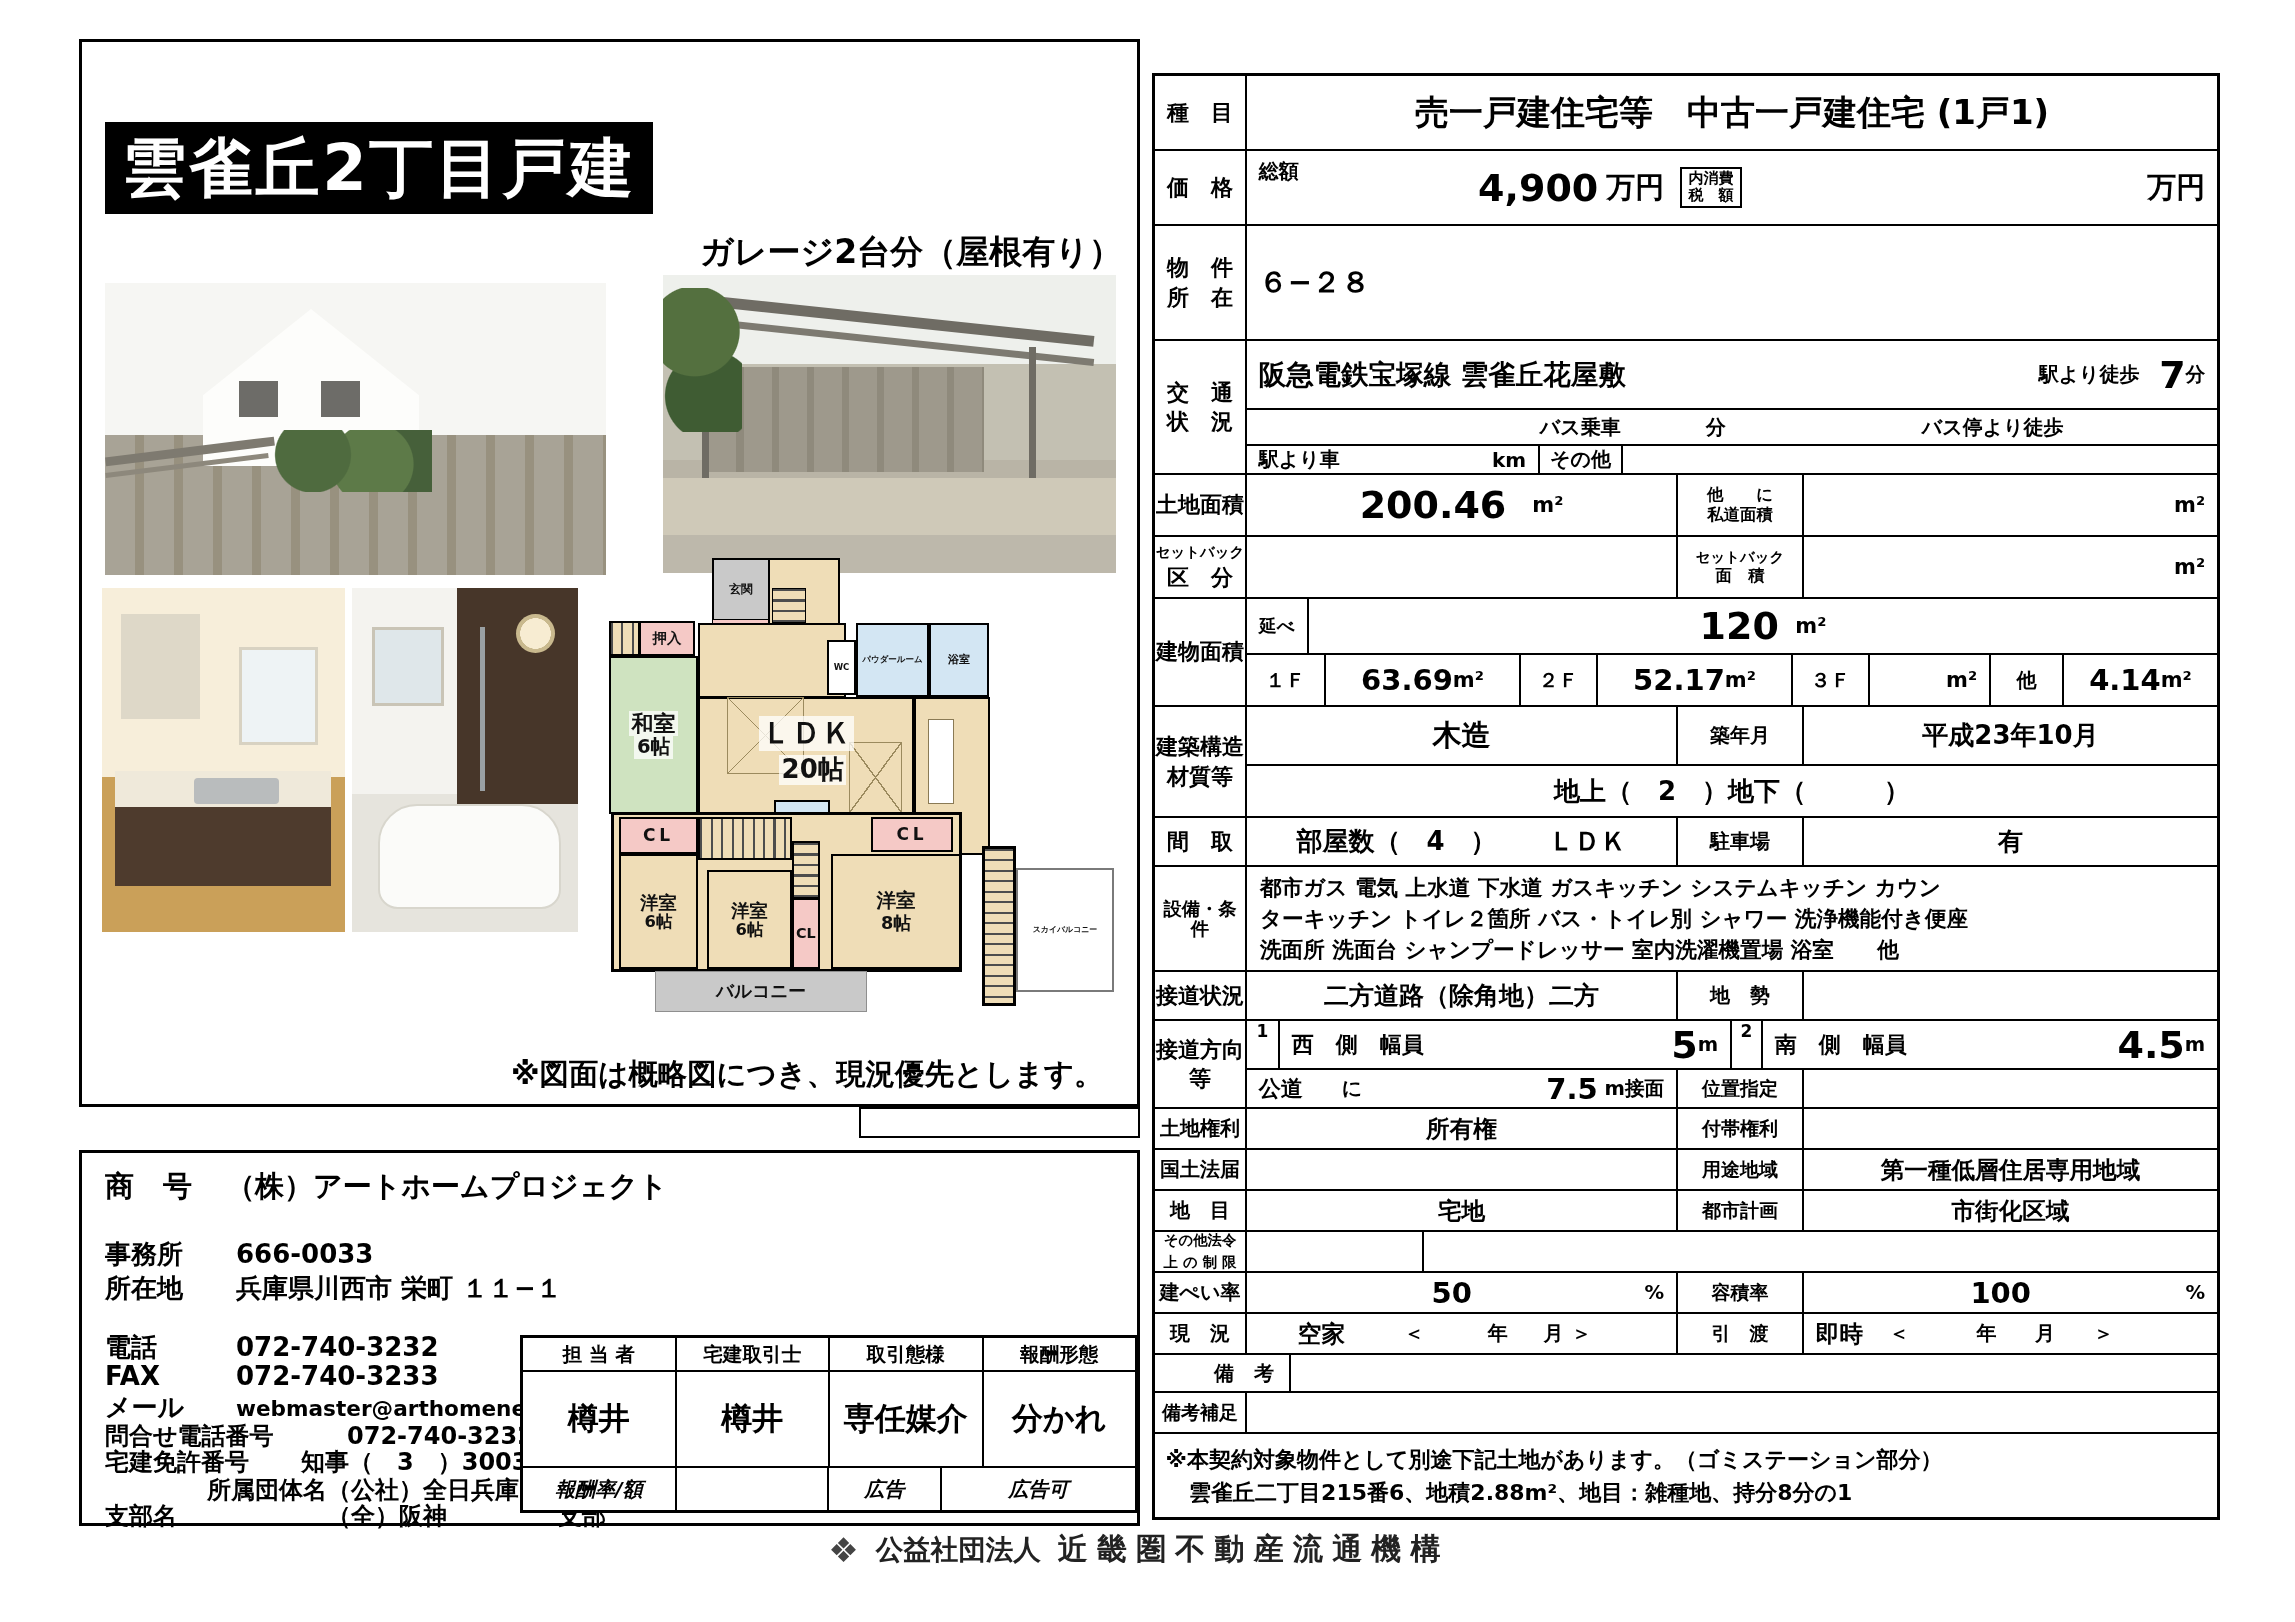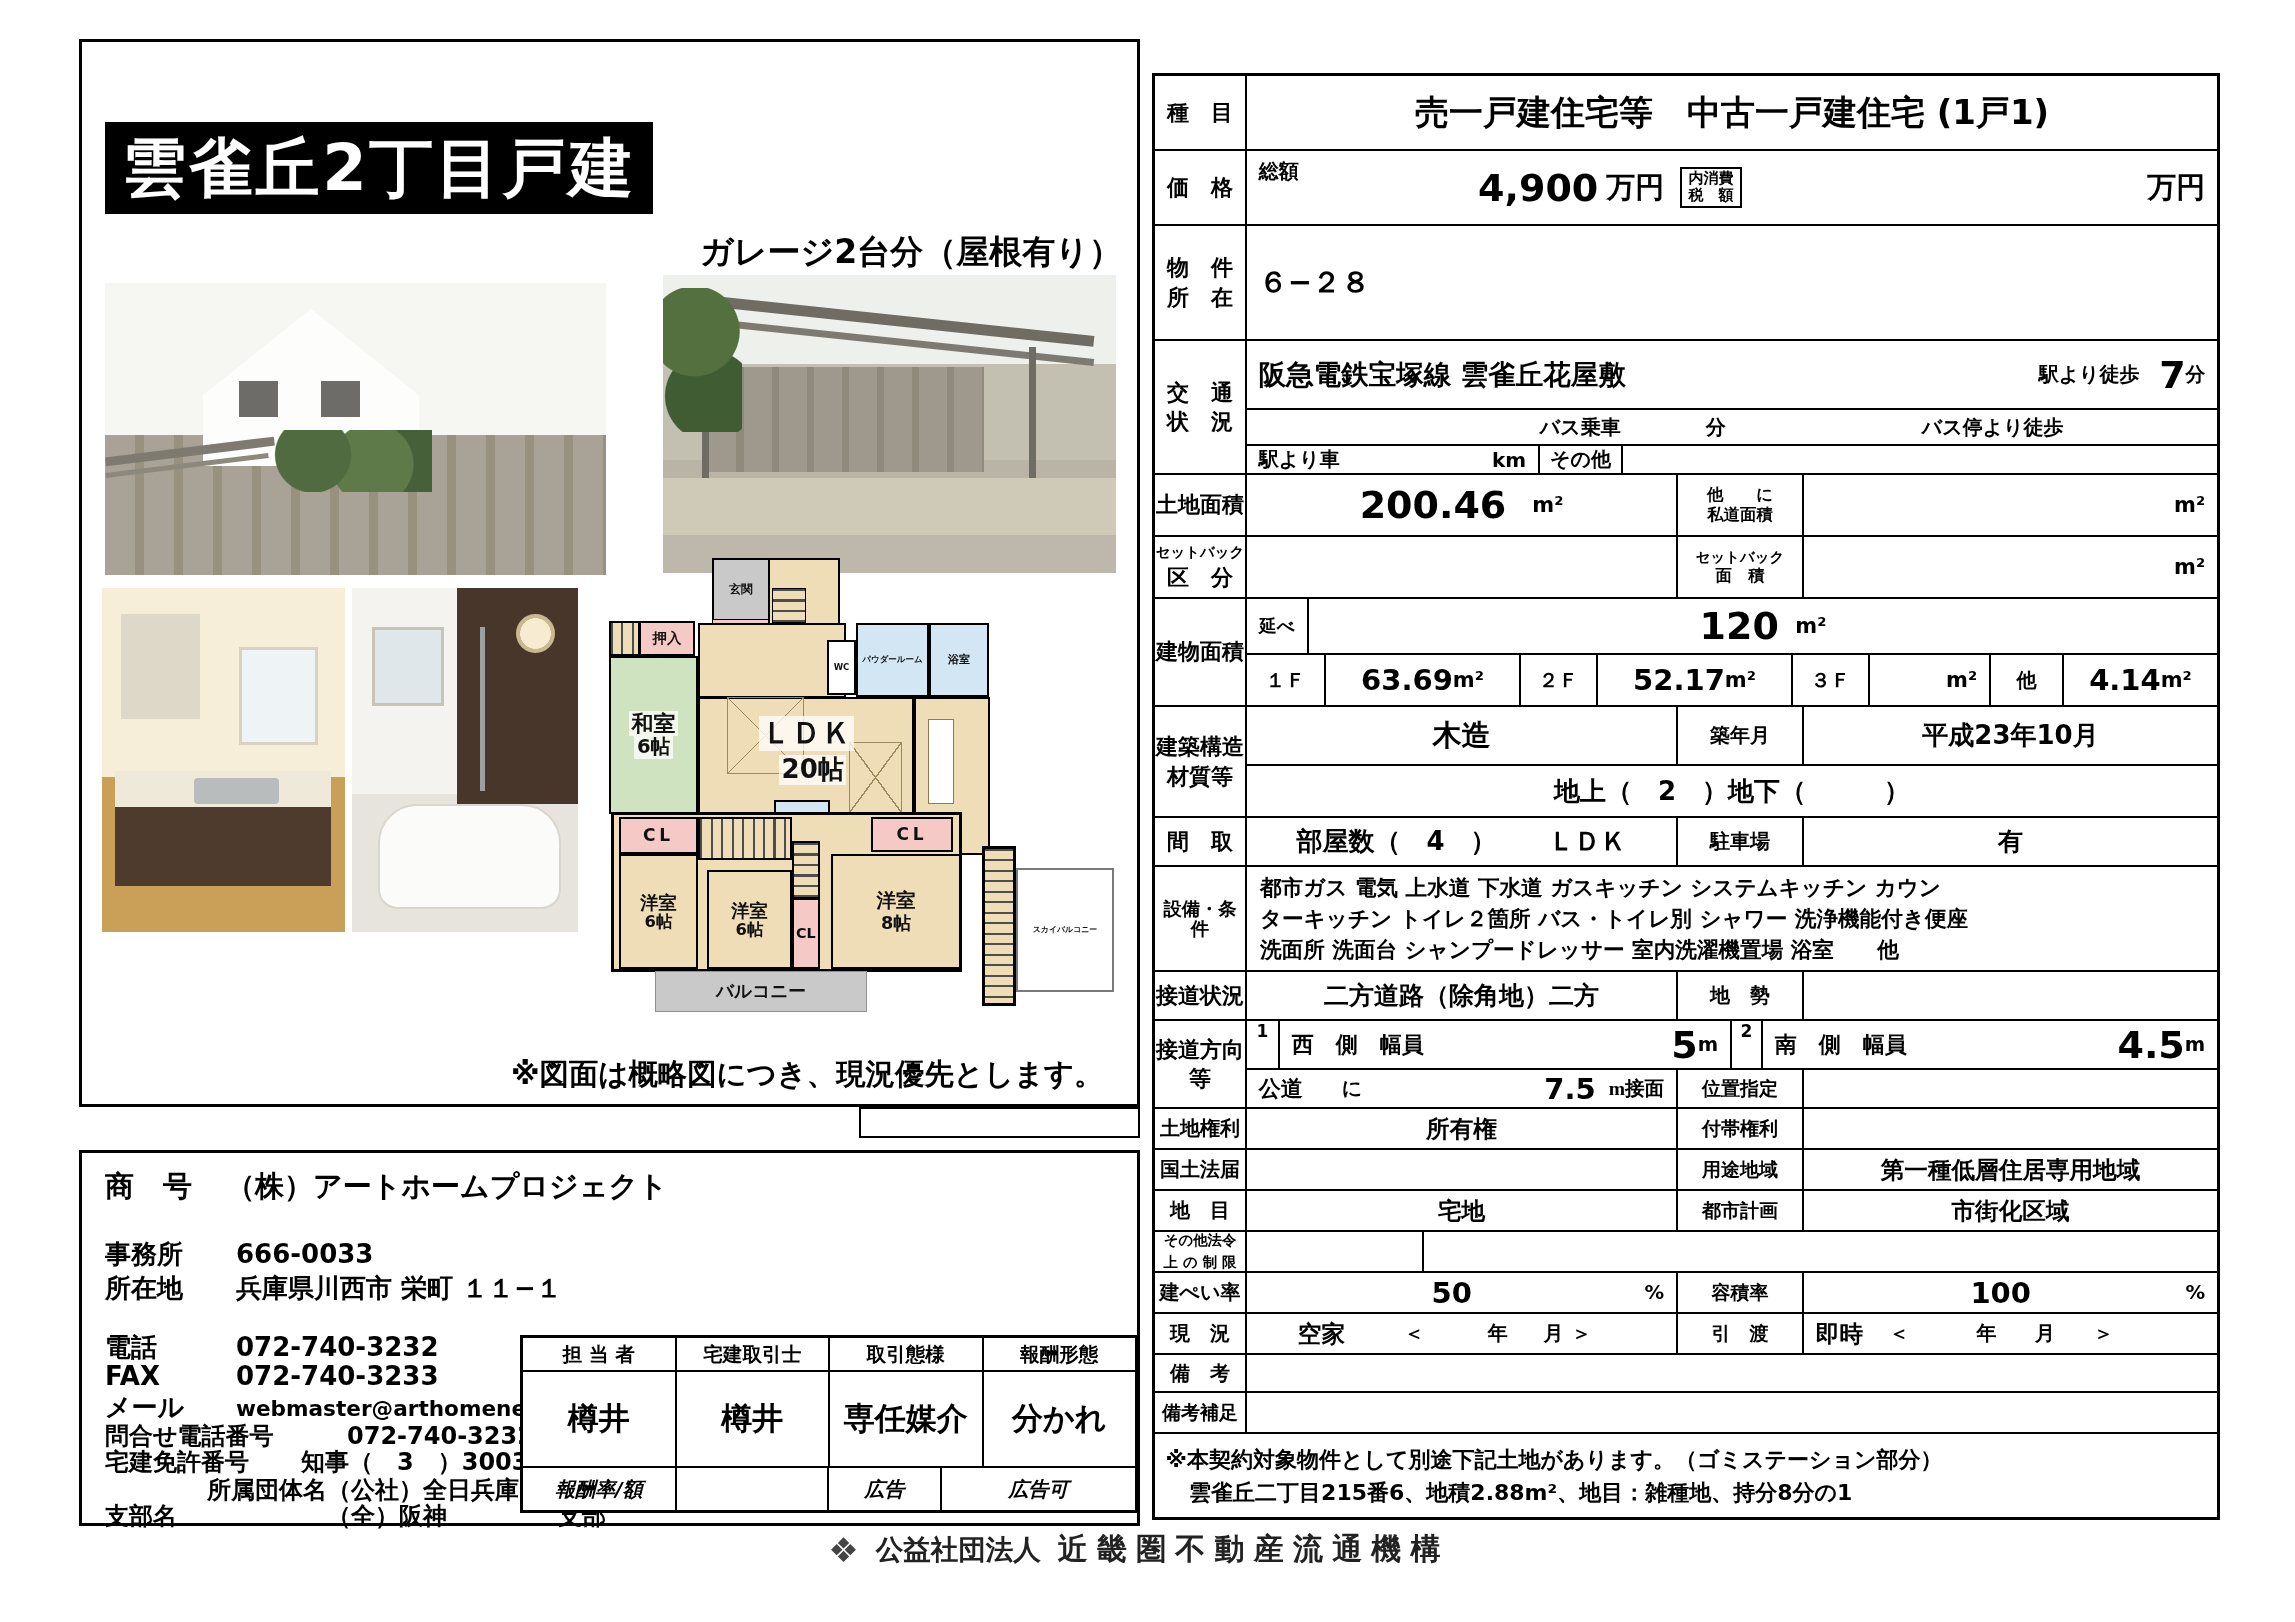--- a/index.html
+++ b/index.html
@@ -408,21 +408,21 @@
             <span class="lab" style="font-size:22px;">南　側　幅員</span>
             <span class="big" style="margin-left:auto;">4.5</span>
             <span class="unit">m</span>
           </div>
         </div>
         <div class="srow lastsub" style="flex:1;">
           <div class="cell pad" style="flex:0 0 429px;">
             <span class="lab" style="font-size:22px;">公道</span>
             <span class="lab" style="margin-left:39px;">に</span>
             <span class="med" style="margin-left:auto;">7.5</span>
-            <span class="unit" style="margin-left:13px;font-family:Liberation Serif, serif;">m接面</span>
+            <span class="unit" style="margin-left:7px;">m接面</span>
           </div>
           <div class="subl">
               <span style="font-size:19px;">位置指定</span>
             </div>
           <div class="cell v2"></div>
         </div>
       </div>
     </div>
 
     <div class="tr" style="height:41px;">
@@ -492,21 +492,21 @@
       </div>
       <div class="subl">
           <span style="font-size:19px;">引　渡</span>
         </div>
       <div class="cell v2 pad">
         <span class="med" style="font-size:23.6px;">即時</span>
         <span class="lab" style="margin-left:26px;letter-spacing:9.2px;">＜　　年　月　＞</span>
       </div>
     </div>
 
-    <div class="tr" style="height:38px;">
+    <div class="tr" style="height:38px;padding-left:44px;">
       <div class="th" style="font-size:20px;">備　考</div>
       <div class="cell" style="flex:1;"></div>
     </div>
 
     <div class="tr" style="height:41px;">
       <div class="th" style="font-size:19px;">備考補足</div>
       <div class="cell" style="flex:1;"></div>
     </div>
 
     <div class="tr last">

